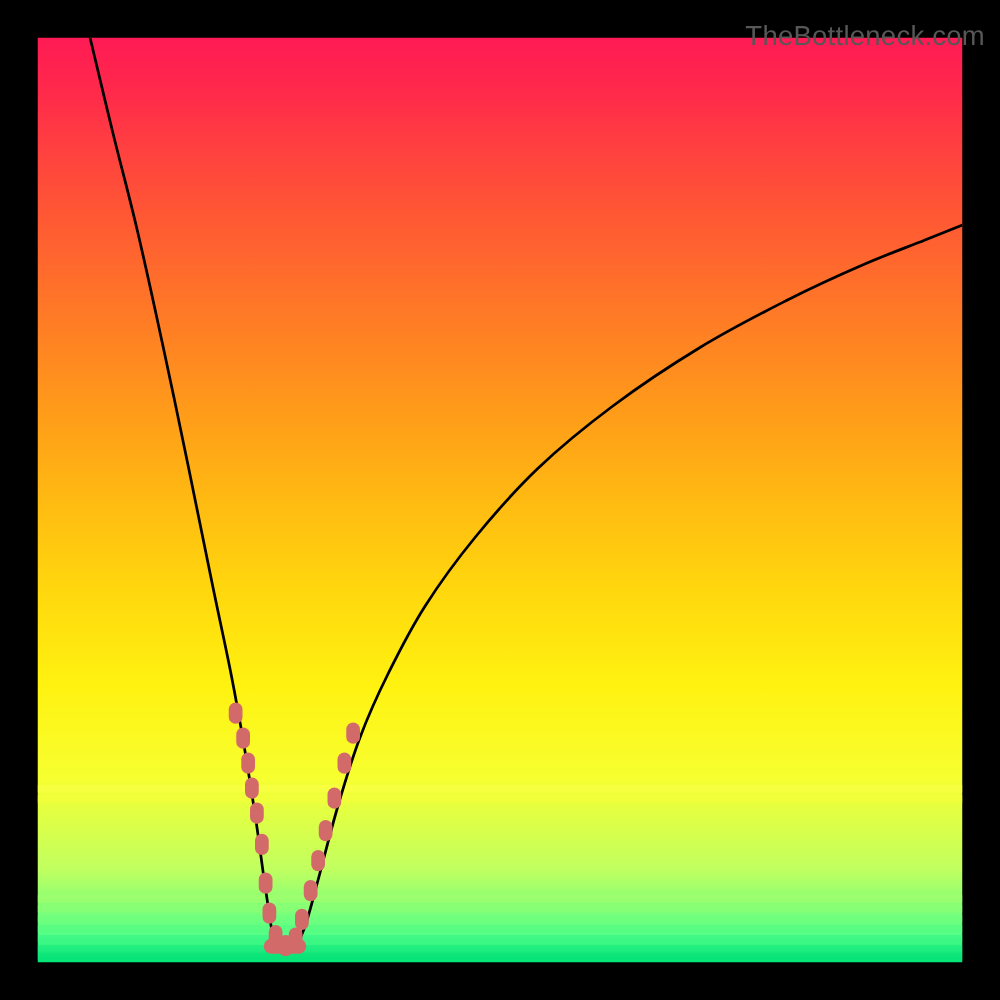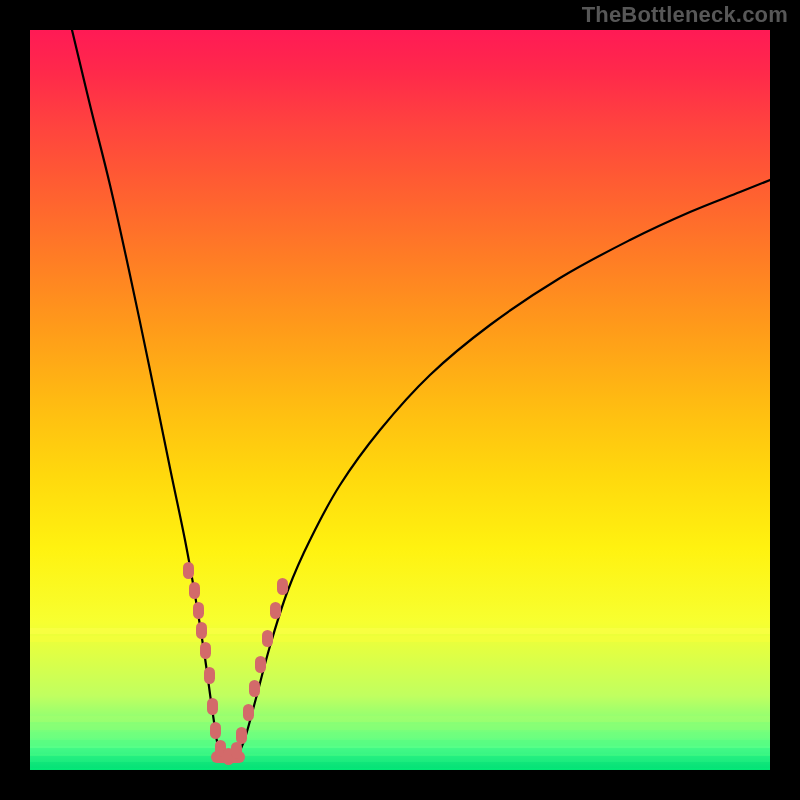--- a/index.html
+++ b/index.html
@@ -12,24 +12,24 @@
     font-family: sans-serif;
   }
   .frame {
     position: relative;
     width: 800px;
     height: 800px;
     background: #000;
   }
   .attribution {
     position: absolute;
-    top: 2px;
+    top: 16px;
     right: 12px;
     font-size: 22px;
-    font-weight: 700;
+    font-weight: 400;
     color: #575757;
     letter-spacing: 0.2px;
     z-index: 10;
   }
   .plot-area {
     position: absolute;
     left: 30px;
     top: 30px;
     width: 740px;
     height: 740px;

